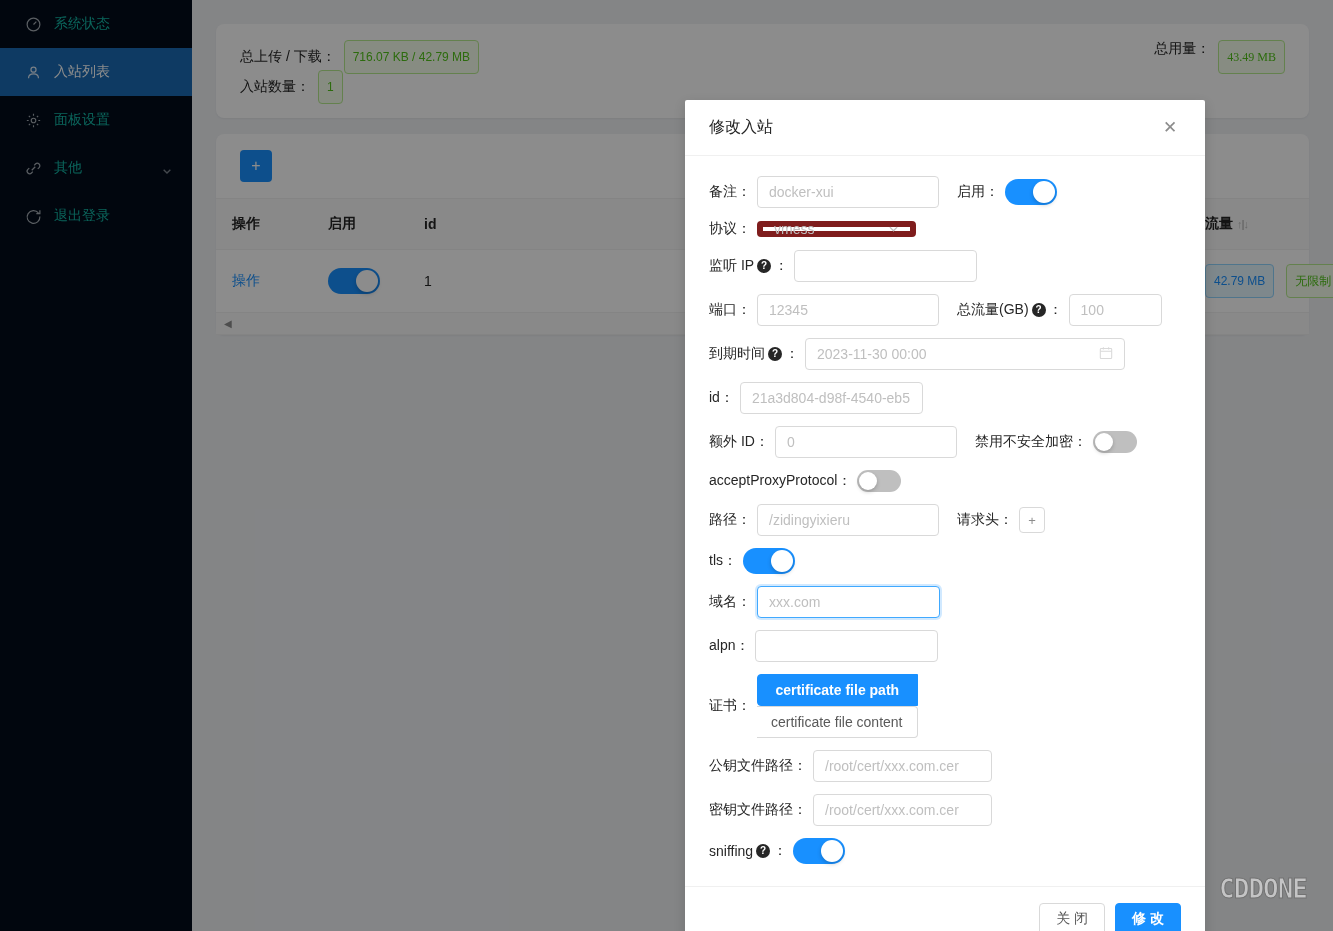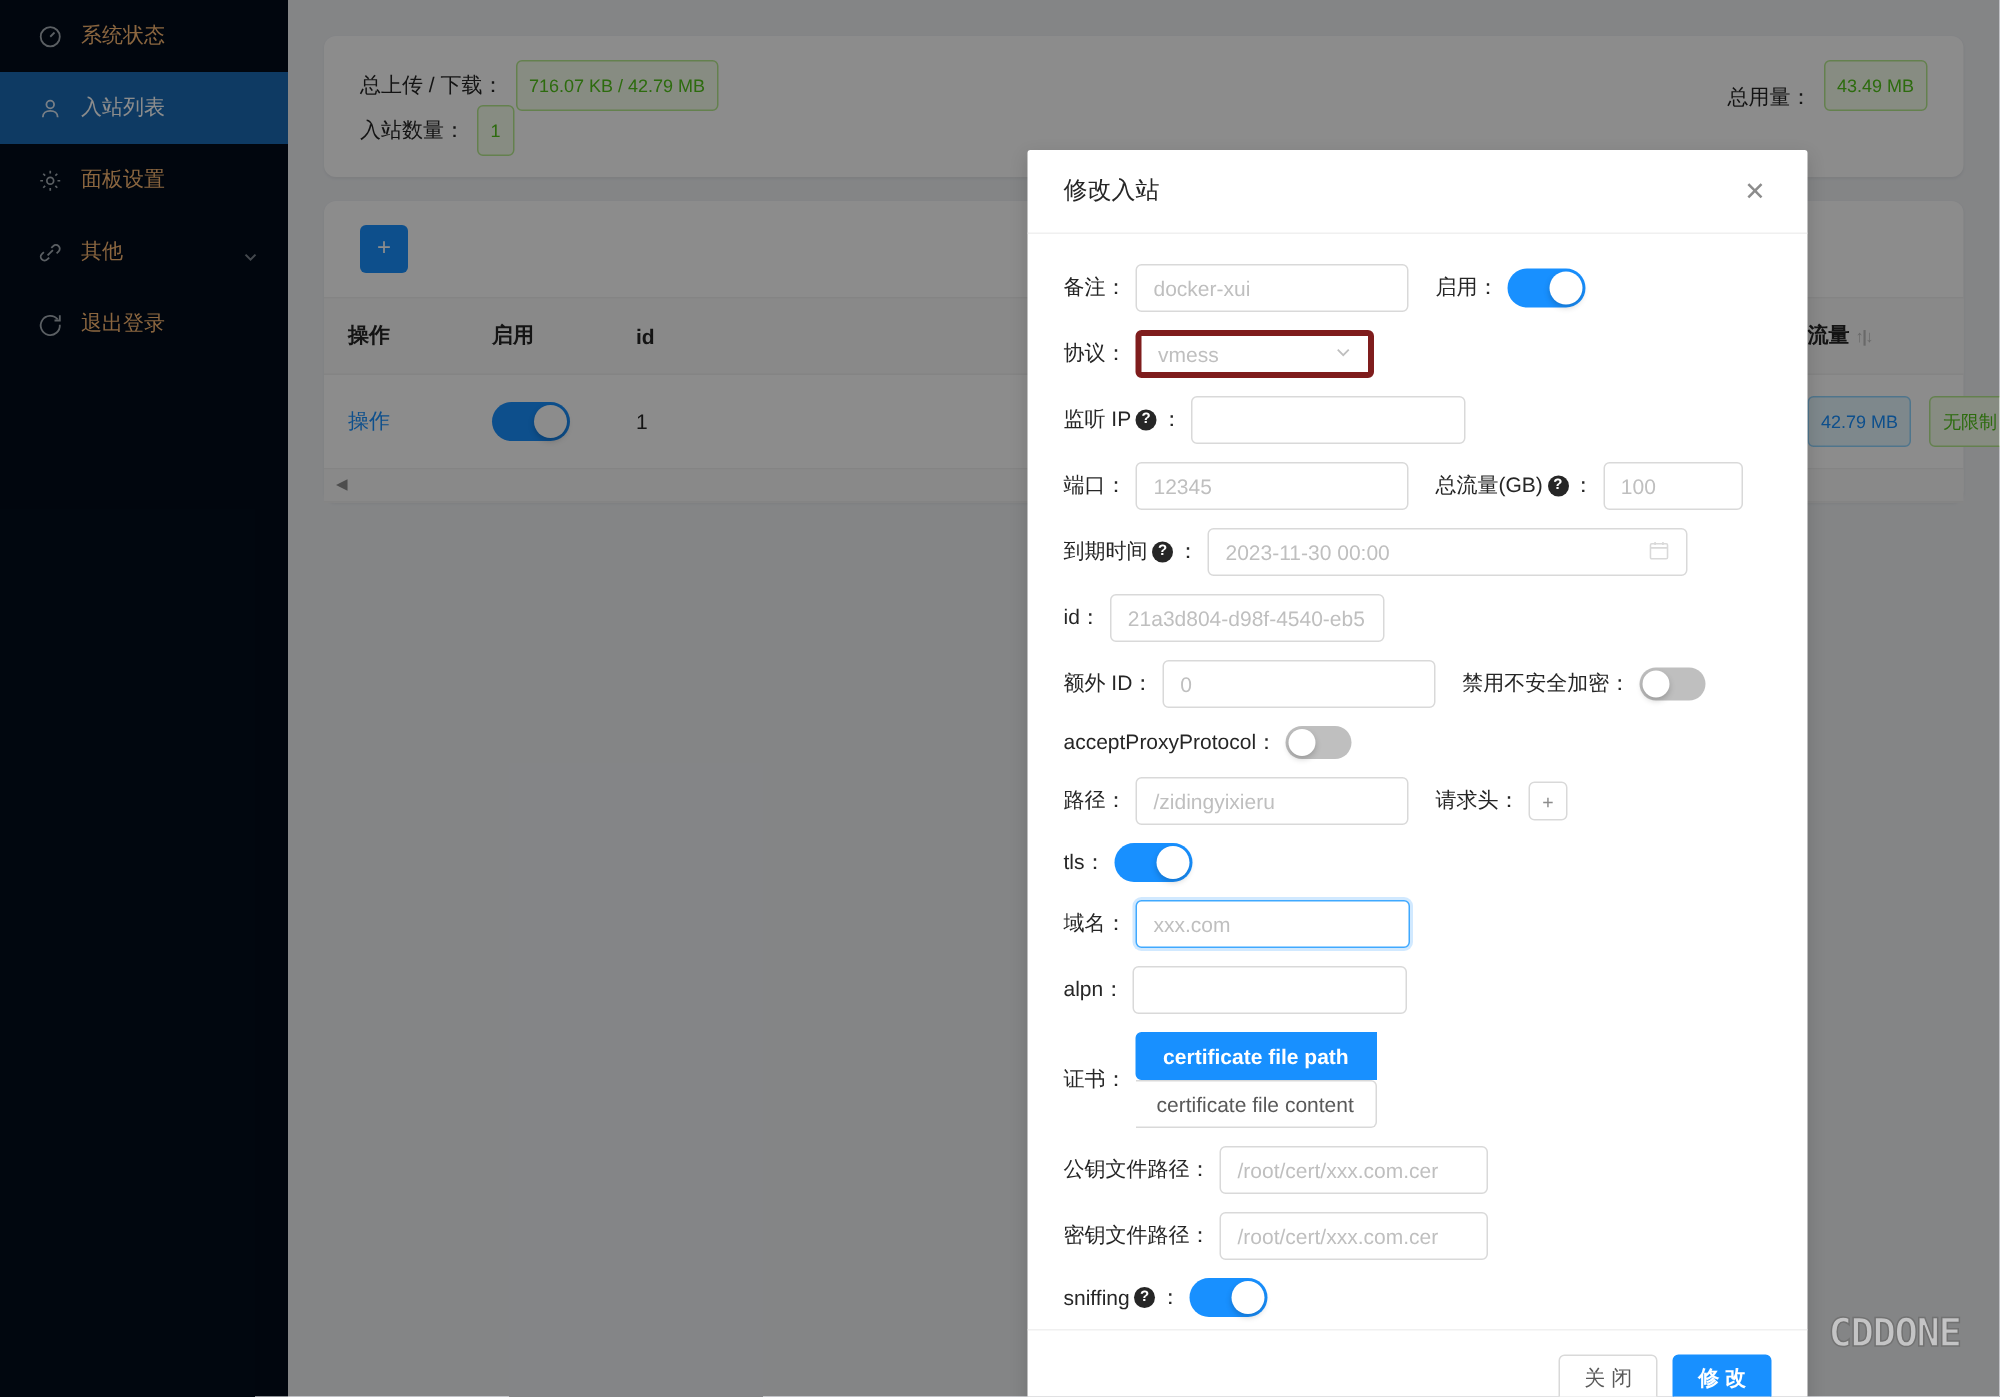--- a/index.html
+++ b/index.html
@@ -18,21 +18,21 @@
     position: absolute; left: 0; top: 0;
     width: 192px; height: 931px;
     background: #020c1b;
     padding-top: 0;
   }
   .side-item {
     position: relative;
     height: 48px;
     display: flex; align-items: center;
     padding-left: 24px;
-    color: #fdba74;
+    color: #14b8a6;
     font-size: 14px;
     cursor: pointer;
     user-select: none;
   }
   .side-item.active { background: #1a6bb5; color: #ffffff; }
   .side-ico {
     width: 18px; height: 18px;
     margin-right: 12px;
     display: inline-flex; align-items: center; justify-content: center;
     flex: none;
@@ -64,21 +64,21 @@
   .badge {
     display: inline-flex; align-items: center;
     height: 22px; padding: 16px 8px;
     border-radius: 4px;
     font-size: 12px; line-height: 20px;
     border: 1px solid #b7eb8f;
     background: #f6ffed; color: #52c41a;
     white-space: nowrap;
   }
   .badge.blue { border-color: #91d5ff; background: #e6f7ff; color: #1890ff; }
-  .stats-right { margin-left: auto; display: flex; align-items: flex-end; }
+  .stats-right { margin-left: auto; display: flex; align-items: flex-start; font-family: Liberation Serif, serif; }
 
   .list-card { margin-top: 16px; padding: 0; }
   .toolbar { padding: 16px 24px; display: flex; align-items: center; }
   .add-btn {
     width: 32px; height: 32px;
     background: #1890ff;
     border: none; border-radius: 4px;
     color: #fff; font-size: 16px;
     display: flex; align-items: center; justify-content: center;
     cursor: pointer;
@@ -193,21 +193,21 @@
   .inp {
     height: 32px;
     border: 1px solid #d9d9d9; border-radius: 4px;
     padding: 0 11px; font-size: 14px;
     color: #bfbfbf; background: #fff;
     display: flex; align-items: center;
     font-family: "Liberation Sans", sans-serif;
   }
   .inp.focus { border-color: #40a9ff; box-shadow: 0 0 0 2px rgba(24,144,255,.2); }
   .sel {
-    height: 32px; border: 4px solid #7f1d1d; border-radius: 4px;
+    height: 16px; border: 6px solid #7f1d1d; border-radius: 4px;
     padding: 0 11px; font-size: 14px; color: #bfbfbf;
     display: flex; align-items: center; cursor: pointer;
   }
   .sel .caret { margin-left: auto; padding-left: 10px; color: #bfbfbf; font-size: 10px; }
   .gap { width: 18px; flex: none; }
   .tiny-btn {
     width: 26px; height: 26px; border: 1px solid #d9d9d9;
     border-radius: 4px; background: #fff; color: #8c8c8c;
     display: flex; align-items: center; justify-content: center;
     font-size: 13px; cursor: pointer;

